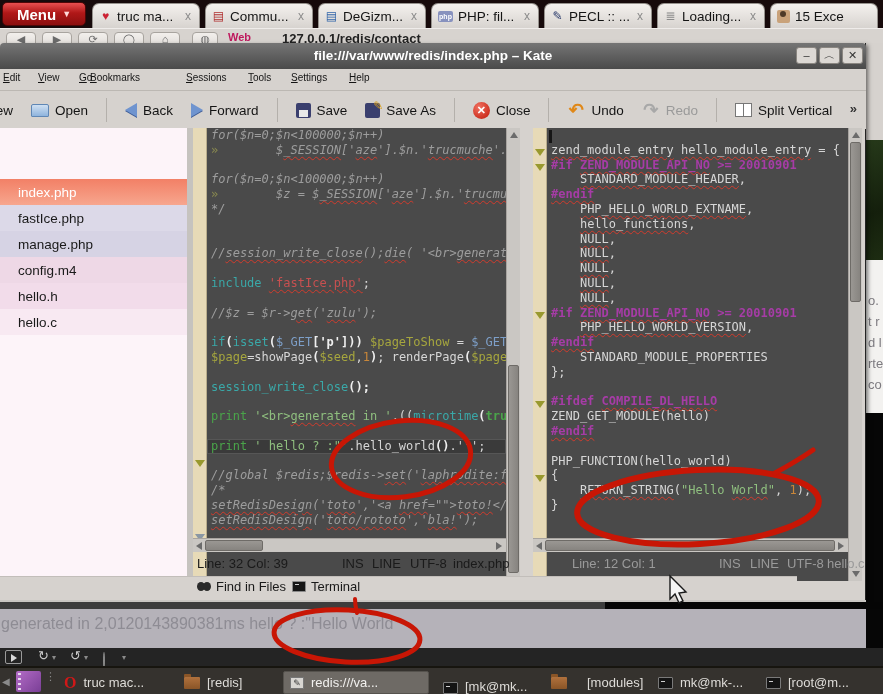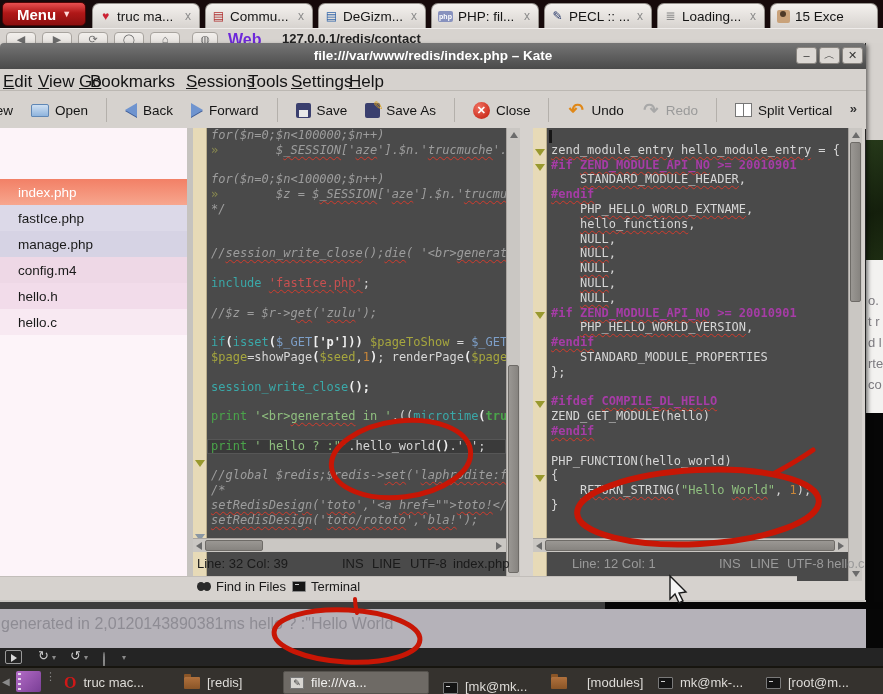--- a/index.html
+++ b/index.html
@@ -20,30 +20,30 @@
 .ti-doc{color:#3366aa}
 .ti-php{background:#8892be;color:#fff;font-size:7px;font-weight:bold;border-radius:2px;width:15px;height:11px}
 .ti-pencil{color:#223366}
 .ti-loading{color:#8a8a8a}
 .ti-person{background:#c9a27a;border-radius:2px;position:relative}
 .ti-person:before{content:"";position:absolute;left:3px;top:1px;width:6px;height:6px;border-radius:50%;background:#4e3categories;background:#4e3a28}
 
 
 #nav-toolbar{left:0;top:28px;width:883px;height:16px;background:#d7d3cf;overflow:hidden;border-top:1px solid #efecea}
 .nav-btn{top:3px;width:30px;height:22px;border:1px solid #a8a49f;border-radius:4px;background:linear-gradient(#f2efec,#d8d4d0);color:#6b6b6b;font-size:11px;text-align:center;position:absolute}
-#web-label{left:228px;top:2px;font-size:16px;color:#6d28d9;font-weight:bold}
+#web-label{left:228px;top:2px;font-size:11px;color:#be185d;font-weight:bold}
 #url-label{left:282px;top:2px;font-size:13px;color:#222;font-weight:bold}
 
 
 #kate{left:0;top:43px;width:866px;height:557px;background:#d6d2ce;border-right:1px solid #232323;box-shadow:2px 2px 4px rgba(0,0,0,.5)}
 #titlebar{left:0;top:0;width:866px;height:26px;background:linear-gradient(#757575,#4a4a4a);border-radius:4px 4px 0 0}
 #title-text{width:100%;text-align:center;top:5px;color:#fff;font-weight:bold;font-size:13.5px}
 .winbtn{top:4px;width:21px;height:17px;background:#dcd8d4;border:1px solid #8a8681;border-radius:3px;color:#333;font-size:11px;line-height:14px;text-align:center;position:absolute}
 #menubar{left:0;top:26px;width:866px;height:22px;background:#d6d2ce;border-bottom:1px solid #bcb8b3}
-.menu-item{font-size:17px;color:#141414;position:absolute;top:3px}
+.menu-item{font-size:10px;color:#141414;position:absolute;top:3px}
 .menu-item u{text-decoration:underline}
 #ktoolbar{left:0;top:48px;width:866px;height:38px;background:#d6d2ce;display:flex;align-items:center}
 .tb-btn{display:flex;align-items:center;gap:6px;font-size:13.5px;color:#141414;margin-right:18px;white-space:nowrap}
 .tb-btn.disabled{color:#9a9a9a}
 .tb-sep{width:1px;height:24px;background:#b4b0ab;margin-right:18px}
 .tb-icon{width:18px;height:18px;display:inline-flex;align-items:center;justify-content:center;font-size:16px}
 .ic-open{width:18px;height:13px;background:linear-gradient(#cfe0f2,#8fb4dd);border:1px solid #5f87b5;border-radius:2px 2px 1px 1px;position:relative}
 .arrow-left,.arrow-right{width:0;height:0;border-top:7px solid transparent;border-bottom:7px solid transparent}
 .arrow-left{border-right:12px solid #6f94cf;filter:drop-shadow(0 1px 0 #3c5a94)}
 .arrow-right{border-left:12px solid #6f94cf;filter:drop-shadow(0 1px 0 #3c5a94)}
@@ -448,21 +448,21 @@
         <div class="task-item" style="left: 58px;">
           <span class="tk-ic ic-opera">O</span>
           <span>truc mac...</span>
         </div>
         <div class="task-item" style="left: 178px;">
           <span class="tk-ic ic-folder"></span>
           <span>[redis]</span>
         </div>
         <div class="task-item active" style="left: 283px; width: 146px;">
           <span class="tk-ic ic-kate">✎</span>
-          <span>file:///va...</span>
+          <span>redis:///va...</span>
         </div>
         <div class="task-item" style="left: 437px; align-items: flex-end;">
           <span class="tk-ic ic-tterm"></span>
           <span>[mk@mk...</span>
         </div>
         <div class="task-item" style="left: 545px; gap: 20px;">
           <span class="tk-ic ic-folder"></span>
           <span>[modules]</span>
         </div>
         <div class="task-item" style="left: 652px;">

